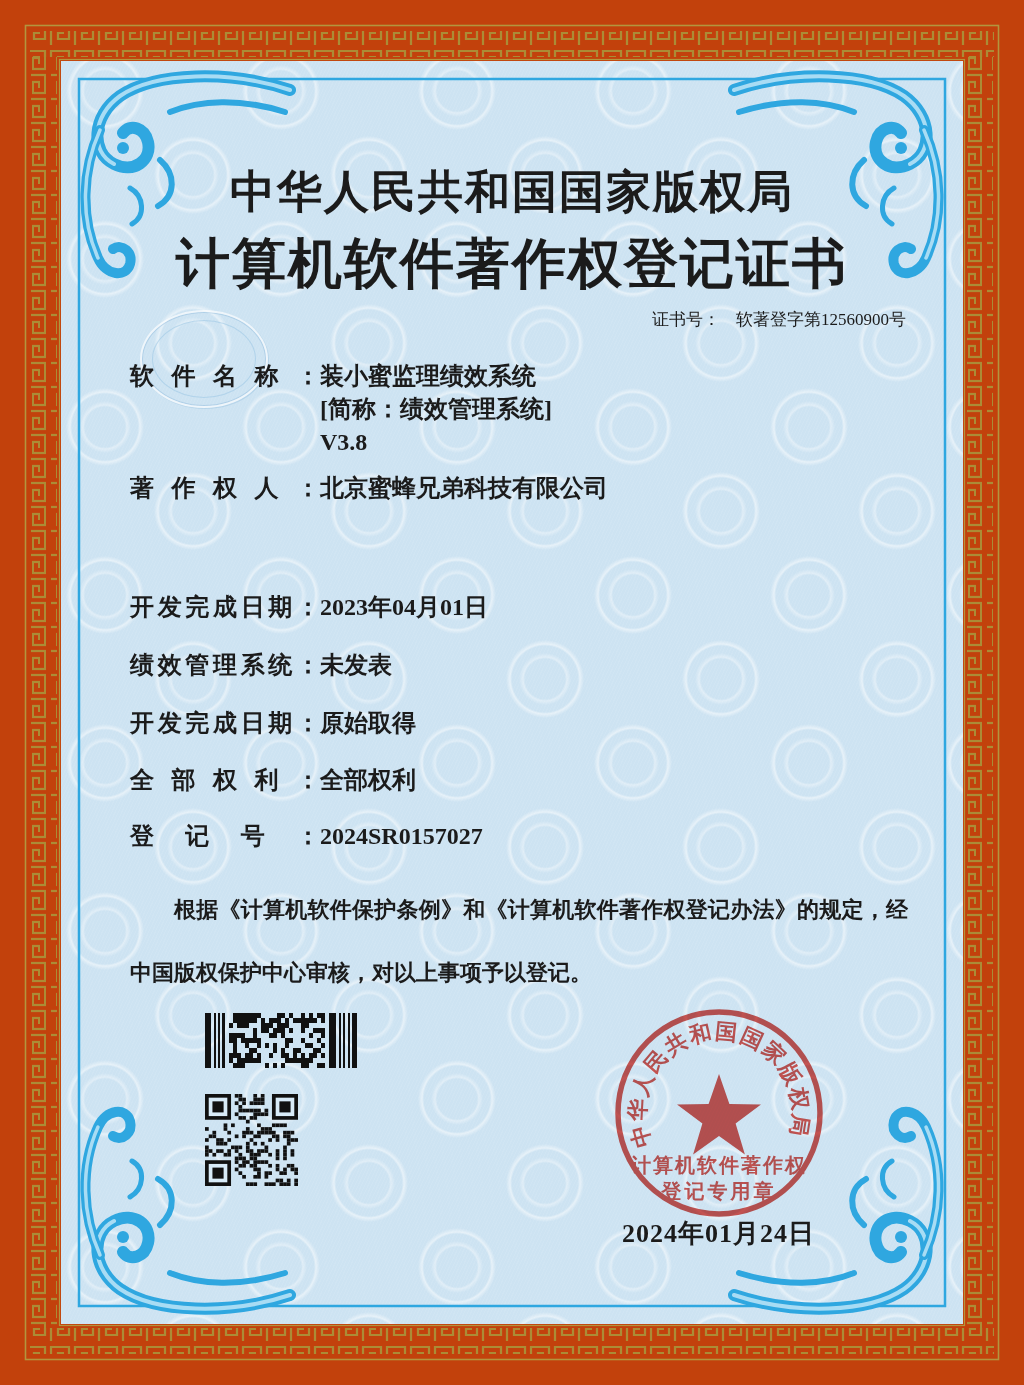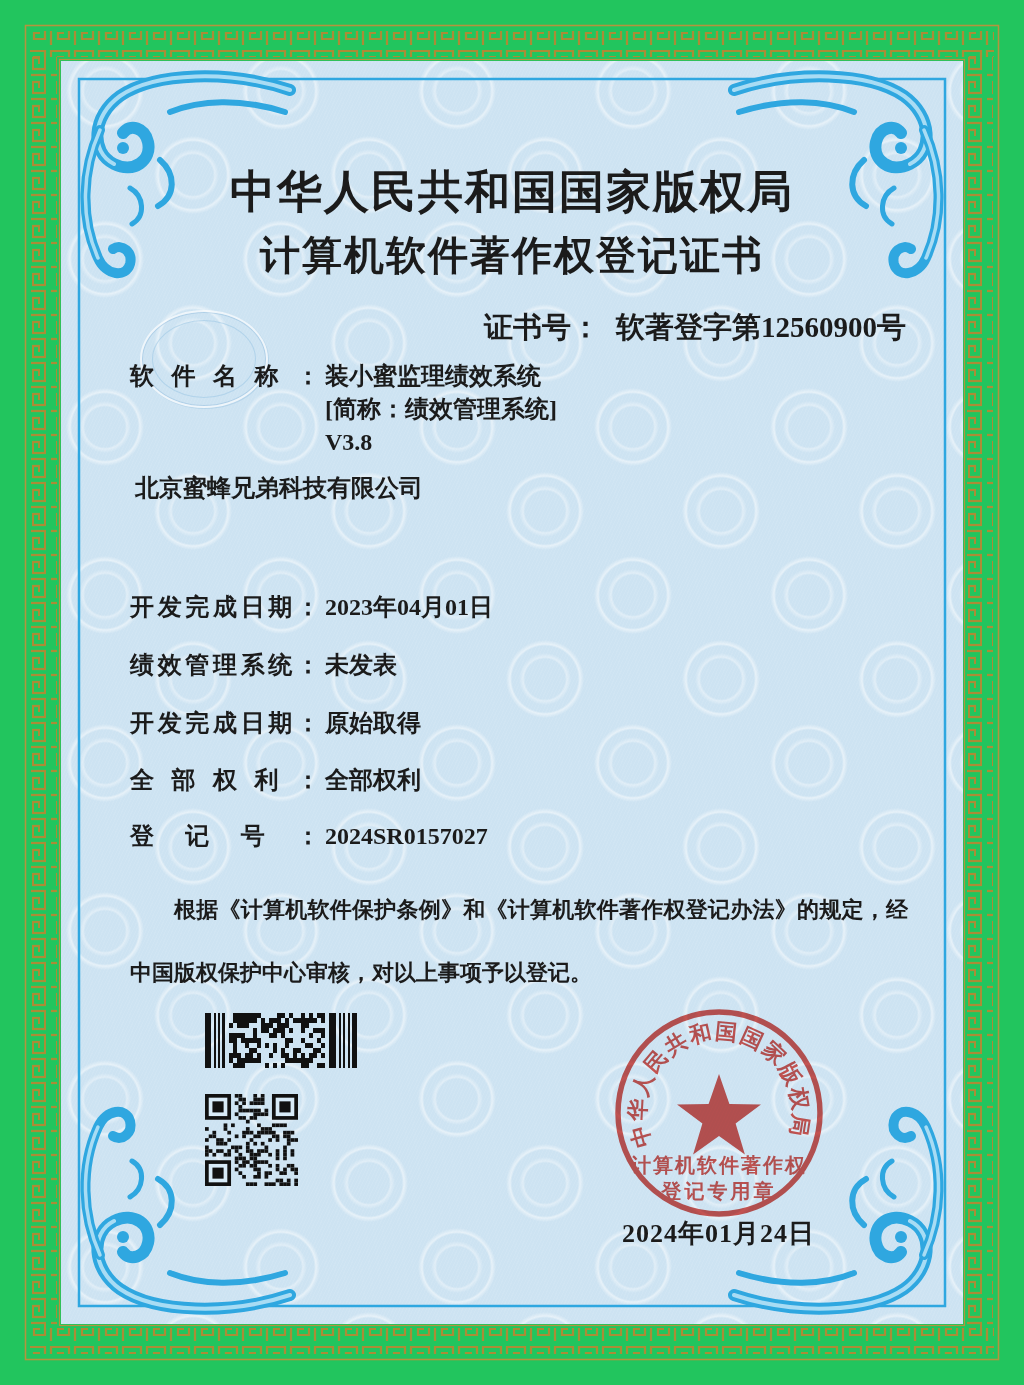--- a/index.html
+++ b/index.html
@@ -1,18 +1,18 @@
 <!DOCTYPE html>
 <html lang="zh"><head>
 <meta charset="utf-8">
 <style>
   html,body{margin:0;padding:0;background:#888;}
   .cert{
     position:relative;width:1024px;height:1385px;margin:0 auto;
-    background:#22c55e;overflow:hidden;
+    background:#c2410c;overflow:hidden;
     font-family:"Liberation Serif","DejaVu Serif",serif;
     color:#1b1b1b;
   }
   
   .watermark{
     position:absolute;left:61px;top:61px;right:61px;bottom:61px;
     background-color:#cde3f2;
     background-image:
       radial-gradient(circle, rgba(255,255,255,0) 33px, rgba(255,255,255,.50) 35px, rgba(255,255,255,0) 39px),
       radial-gradient(circle, rgba(255,255,255,0) 20px, rgba(255,255,255,.38) 22px, rgba(255,255,255,0) 26px),
@@ -32,30 +32,30 @@
   .emboss .inner{
     position:absolute;left:10px;top:8px;right:10px;bottom:8px;border-radius:50%;
     border:1px solid rgba(150,195,228,.5);
   }
   .title{
     position:absolute;left:0;right:0;top:162px;text-align:center;
     font-size:45px;font-weight:bold;letter-spacing:2px;
   }
   .subtitle{
     position:absolute;left:0;right:0;top:228px;text-align:center;
-    font-size:40px;font-weight:bold;letter-spacing:2px;
+    font-size:54px;font-weight:bold;letter-spacing:2px;
   }
   .certno{
-    position:absolute;top:308px;right:118px;font-size:29px;font-weight:bold;
+    position:absolute;top:308px;right:118px;font-size:17px;font-weight:normal;
   }
   .certno .lab{margin-right:16px;}
   .fields{position:absolute;left:130px;top:0;width:780px;}
   .row{position:absolute;left:0;display:flex;font-size:24px;font-weight:bold;line-height:33px;}
   .flabel{flex:none;display:inline-block;width:190px;text-align:justify;text-align-last:justify;}
-  .fvalue{margin-left:5px;}
+  .fvalue{}
   .statement{
     position:absolute;left:130px;top:878px;width:778px;
     font-size:22px;font-weight:bold;line-height:63px;
     text-indent:2em;text-align:justify;
   }
   .barcode{position:absolute;left:205px;top:1013px;width:152px;height:55px;}
   .qrcode{position:absolute;left:205px;top:1094px;width:93px;height:92px;}
   .seal{position:absolute;left:604px;top:998px;width:230px;height:230px;opacity:.92;mix-blend-mode:multiply;}
   .issue-date{
     position:absolute;left:622px;top:1216px;font-size:26px;font-weight:bold;letter-spacing:1px;
@@ -118,20 +118,21 @@
   <div class="fields">
     <div class="row" style="top:360px">
       <span class="flabel">软件名称：</span>
       <div class="fvalue">
         <div>装小蜜监理绩效系统</div>
         <div>[简称：绩效管理系统]</div>
         <div>V3.8</div>
       </div>
     </div>
     <div class="row" style="top:472px">
+      <span class="flabel">著作权人：</span>
       <div class="fvalue">北京蜜蜂兄弟科技有限公司</div>
     </div>
     <div class="row" style="top:591px">
       <span class="flabel">开发完成日期：</span>
       <div class="fvalue">2023年04月01日</div>
     </div>
     <div class="row" style="top:649px">
       <span class="flabel">绩效管理系统：</span>
       <div class="fvalue">未发表</div>
     </div>

